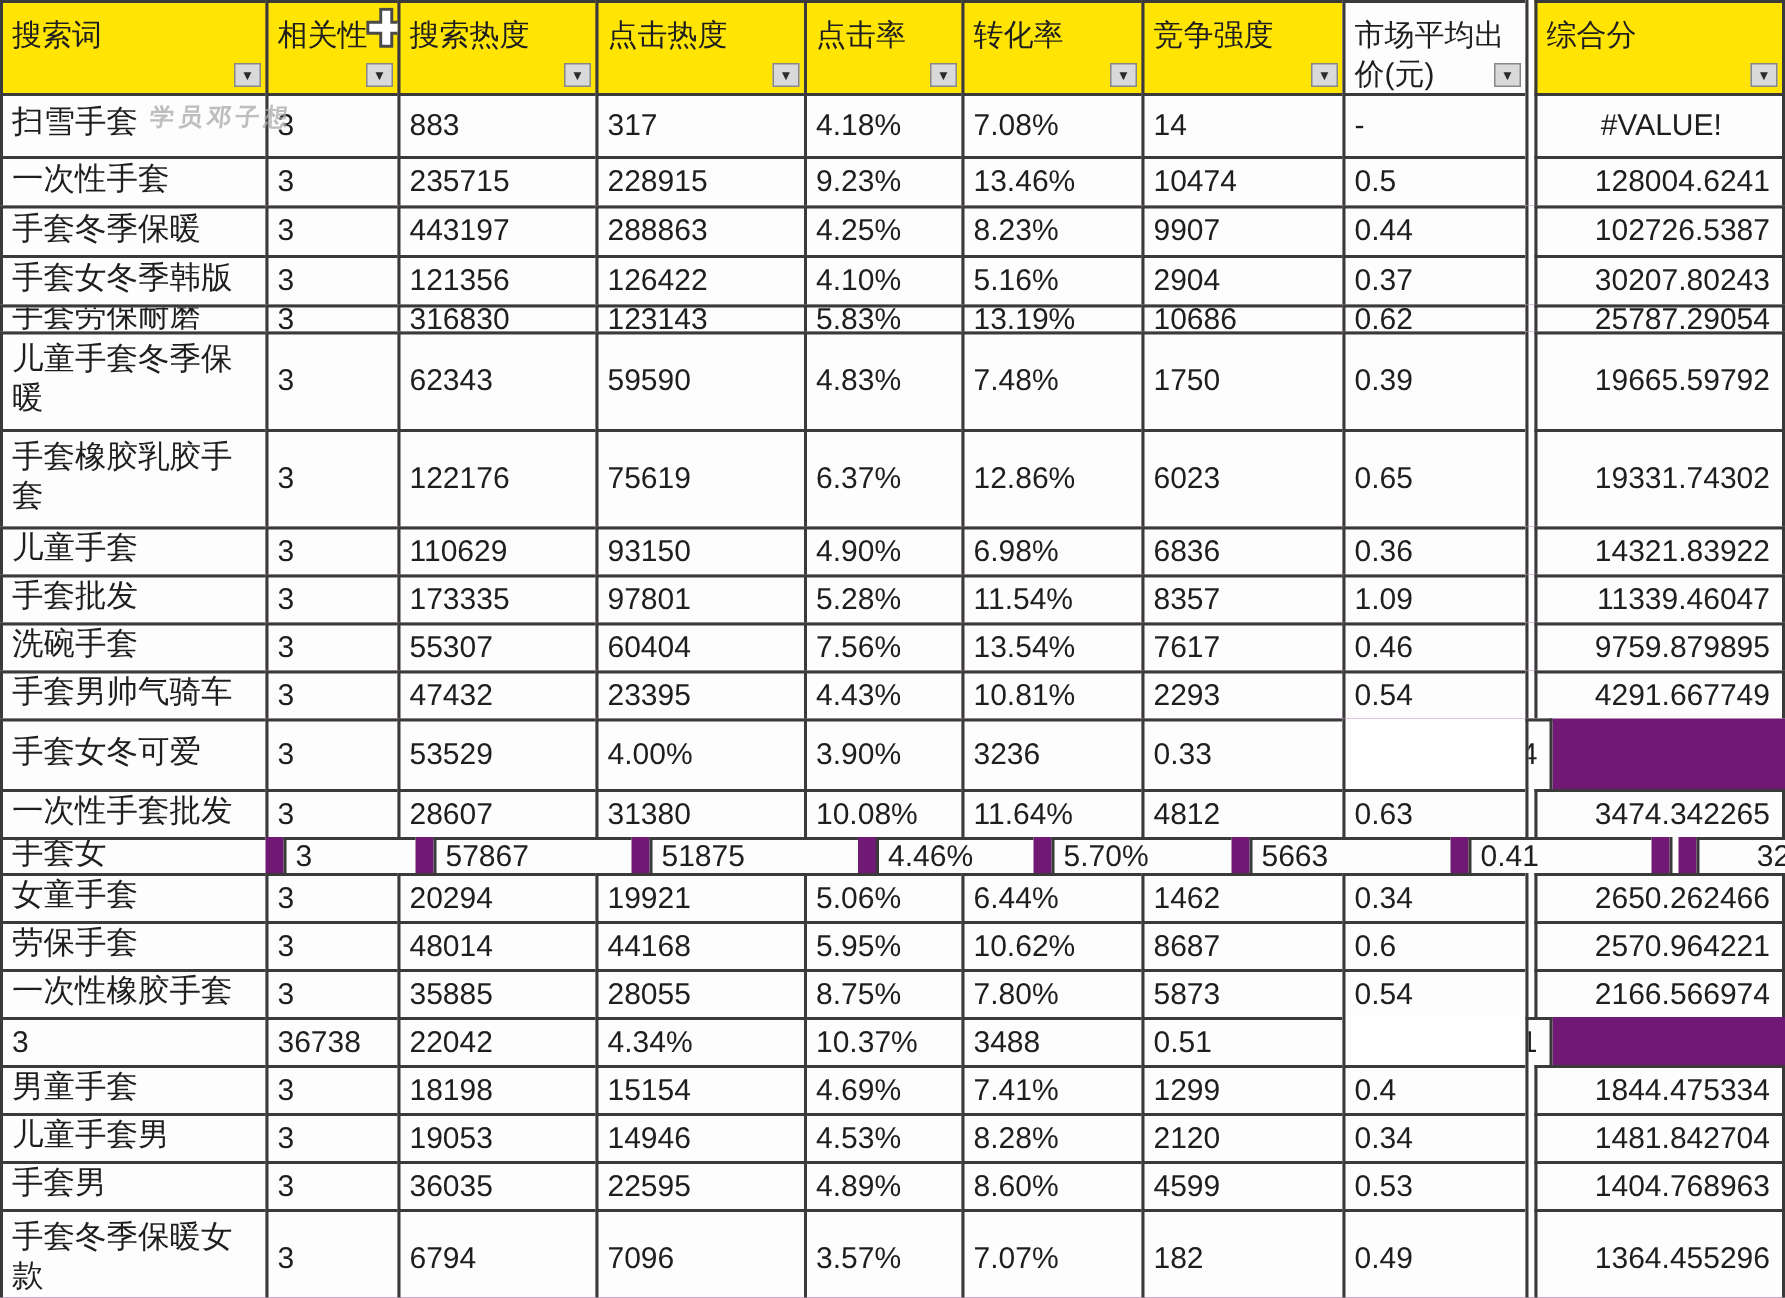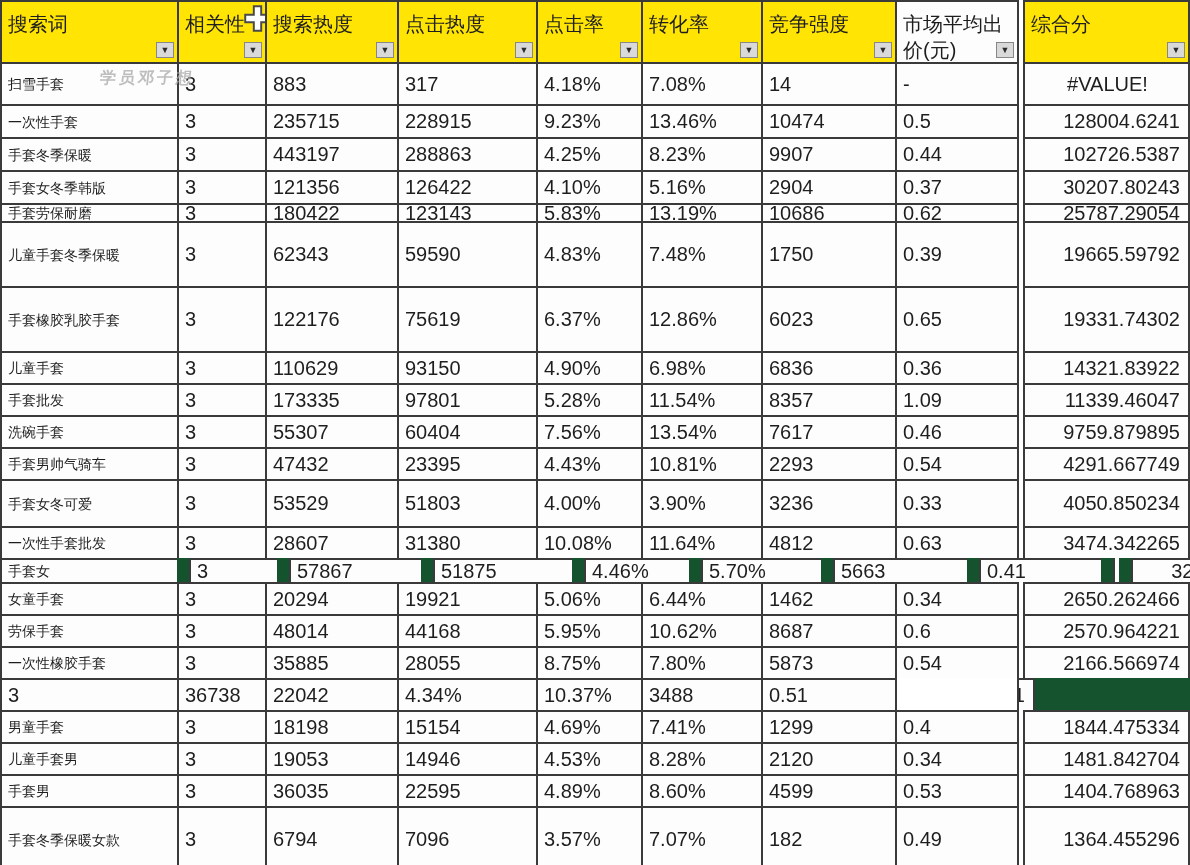--- a/index.html
+++ b/index.html
@@ -1,41 +1,41 @@
 <!DOCTYPE html>
 <html><head>
 <meta charset="utf-8">
 <style>
   html,body{margin:0;padding:0;}
   body{
     width:1190px;height:865px;overflow:hidden;background:#ffffff;
     font-family:"Liberation Sans","DejaVu Sans",sans-serif;
   }
-  #app{position:relative;width:1190px;height:865px;overflow:hidden;background:#14532d;}
+  #app{position:relative;width:1190px;height:865px;overflow:hidden;background:#701a75;}
   #sheet{position:absolute;top:0;left:0;}
   .row{
     display:grid;
     grid-template-columns:177px 88px 132px 139px 105px 120px 134px 122px 6px 167px;
   }
   .cell{
     box-sizing:border-box;
     border-left:2px solid #3a3a3a;
     border-top:2px solid #3a3a3a;
     background:#fdfdfd;
     color:#1e1e1e;
     font-size:20px;
     display:flex;
     align-items:center;
     padding:0 4px 0 6px;
     overflow:hidden;
     position:relative;
     white-space:nowrap;
   }
   .row .cell:last-child{border-right:2px solid #3a3a3a;}
-  .cell.keyword{font-size:14px;line-height:26px;white-space:normal;word-break:break-all;}
+  .cell.keyword{font-size:21px;line-height:26px;white-space:normal;word-break:break-all;font-family:Liberation Mono, monospace;}
   .cell.score{justify-content:flex-end;padding-right:8px;}
   .cell.score.center{justify-content:center;padding-right:4px;}
   .cell.gap{
     border-top:none;border-bottom:none;background:#ffffff;padding:0;
   }
   .header-row .cell{
     background:#ffe404;
     font-size:20px;
     line-height:26px;
     align-items:flex-start;
@@ -176,21 +176,21 @@
         <div class="cell cell-ctr">4.10%</div>
         <div class="cell cell-cvr">5.16%</div>
         <div class="cell cell-competition">2904</div>
         <div class="cell cell-avg_bid">0.37</div>
         <div class="cell gap"></div>
         <div class="cell cell-score score">30207.80243</div>
       </div>
       <div class="row" style="height: 18px;">
         <div class="cell cell-keyword keyword">手套劳保耐磨</div>
         <div class="cell cell-relevance">3</div>
-        <div class="cell cell-search_heat">180422</div>
+        <div class="cell cell-search_heat">316830</div>
         <div class="cell cell-click_heat">123143</div>
         <div class="cell cell-ctr">5.83%</div>
         <div class="cell cell-cvr">13.19%</div>
         <div class="cell cell-competition">10686</div>
         <div class="cell cell-avg_bid">0.62</div>
         <div class="cell gap"></div>
         <div class="cell cell-score score">25787.29054</div>
       </div>
       <div class="row" style="height: 65px;">
         <div class="cell cell-keyword keyword">儿童手套冬季保暖</div>
@@ -261,21 +261,20 @@
         <div class="cell cell-cvr">10.81%</div>
         <div class="cell cell-competition">2293</div>
         <div class="cell cell-avg_bid">0.54</div>
         <div class="cell gap"></div>
         <div class="cell cell-score score">4291.667749</div>
       </div>
       <div class="row" style="height: 47px;">
         <div class="cell cell-keyword keyword">手套女冬可爱</div>
         <div class="cell cell-relevance">3</div>
         <div class="cell cell-search_heat">53529</div>
-        <div class="cell cell-click_heat">51803</div>
         <div class="cell cell-ctr">4.00%</div>
         <div class="cell cell-cvr">3.90%</div>
         <div class="cell cell-competition">3236</div>
         <div class="cell cell-avg_bid">0.33</div>
         <div class="cell gap"></div>
         <div class="cell cell-score score">4050.850234</div>
       </div>
       <div class="row" style="height: 32px;">
         <div class="cell cell-keyword keyword">一次性手套批发</div>
         <div class="cell cell-relevance">3</div>

